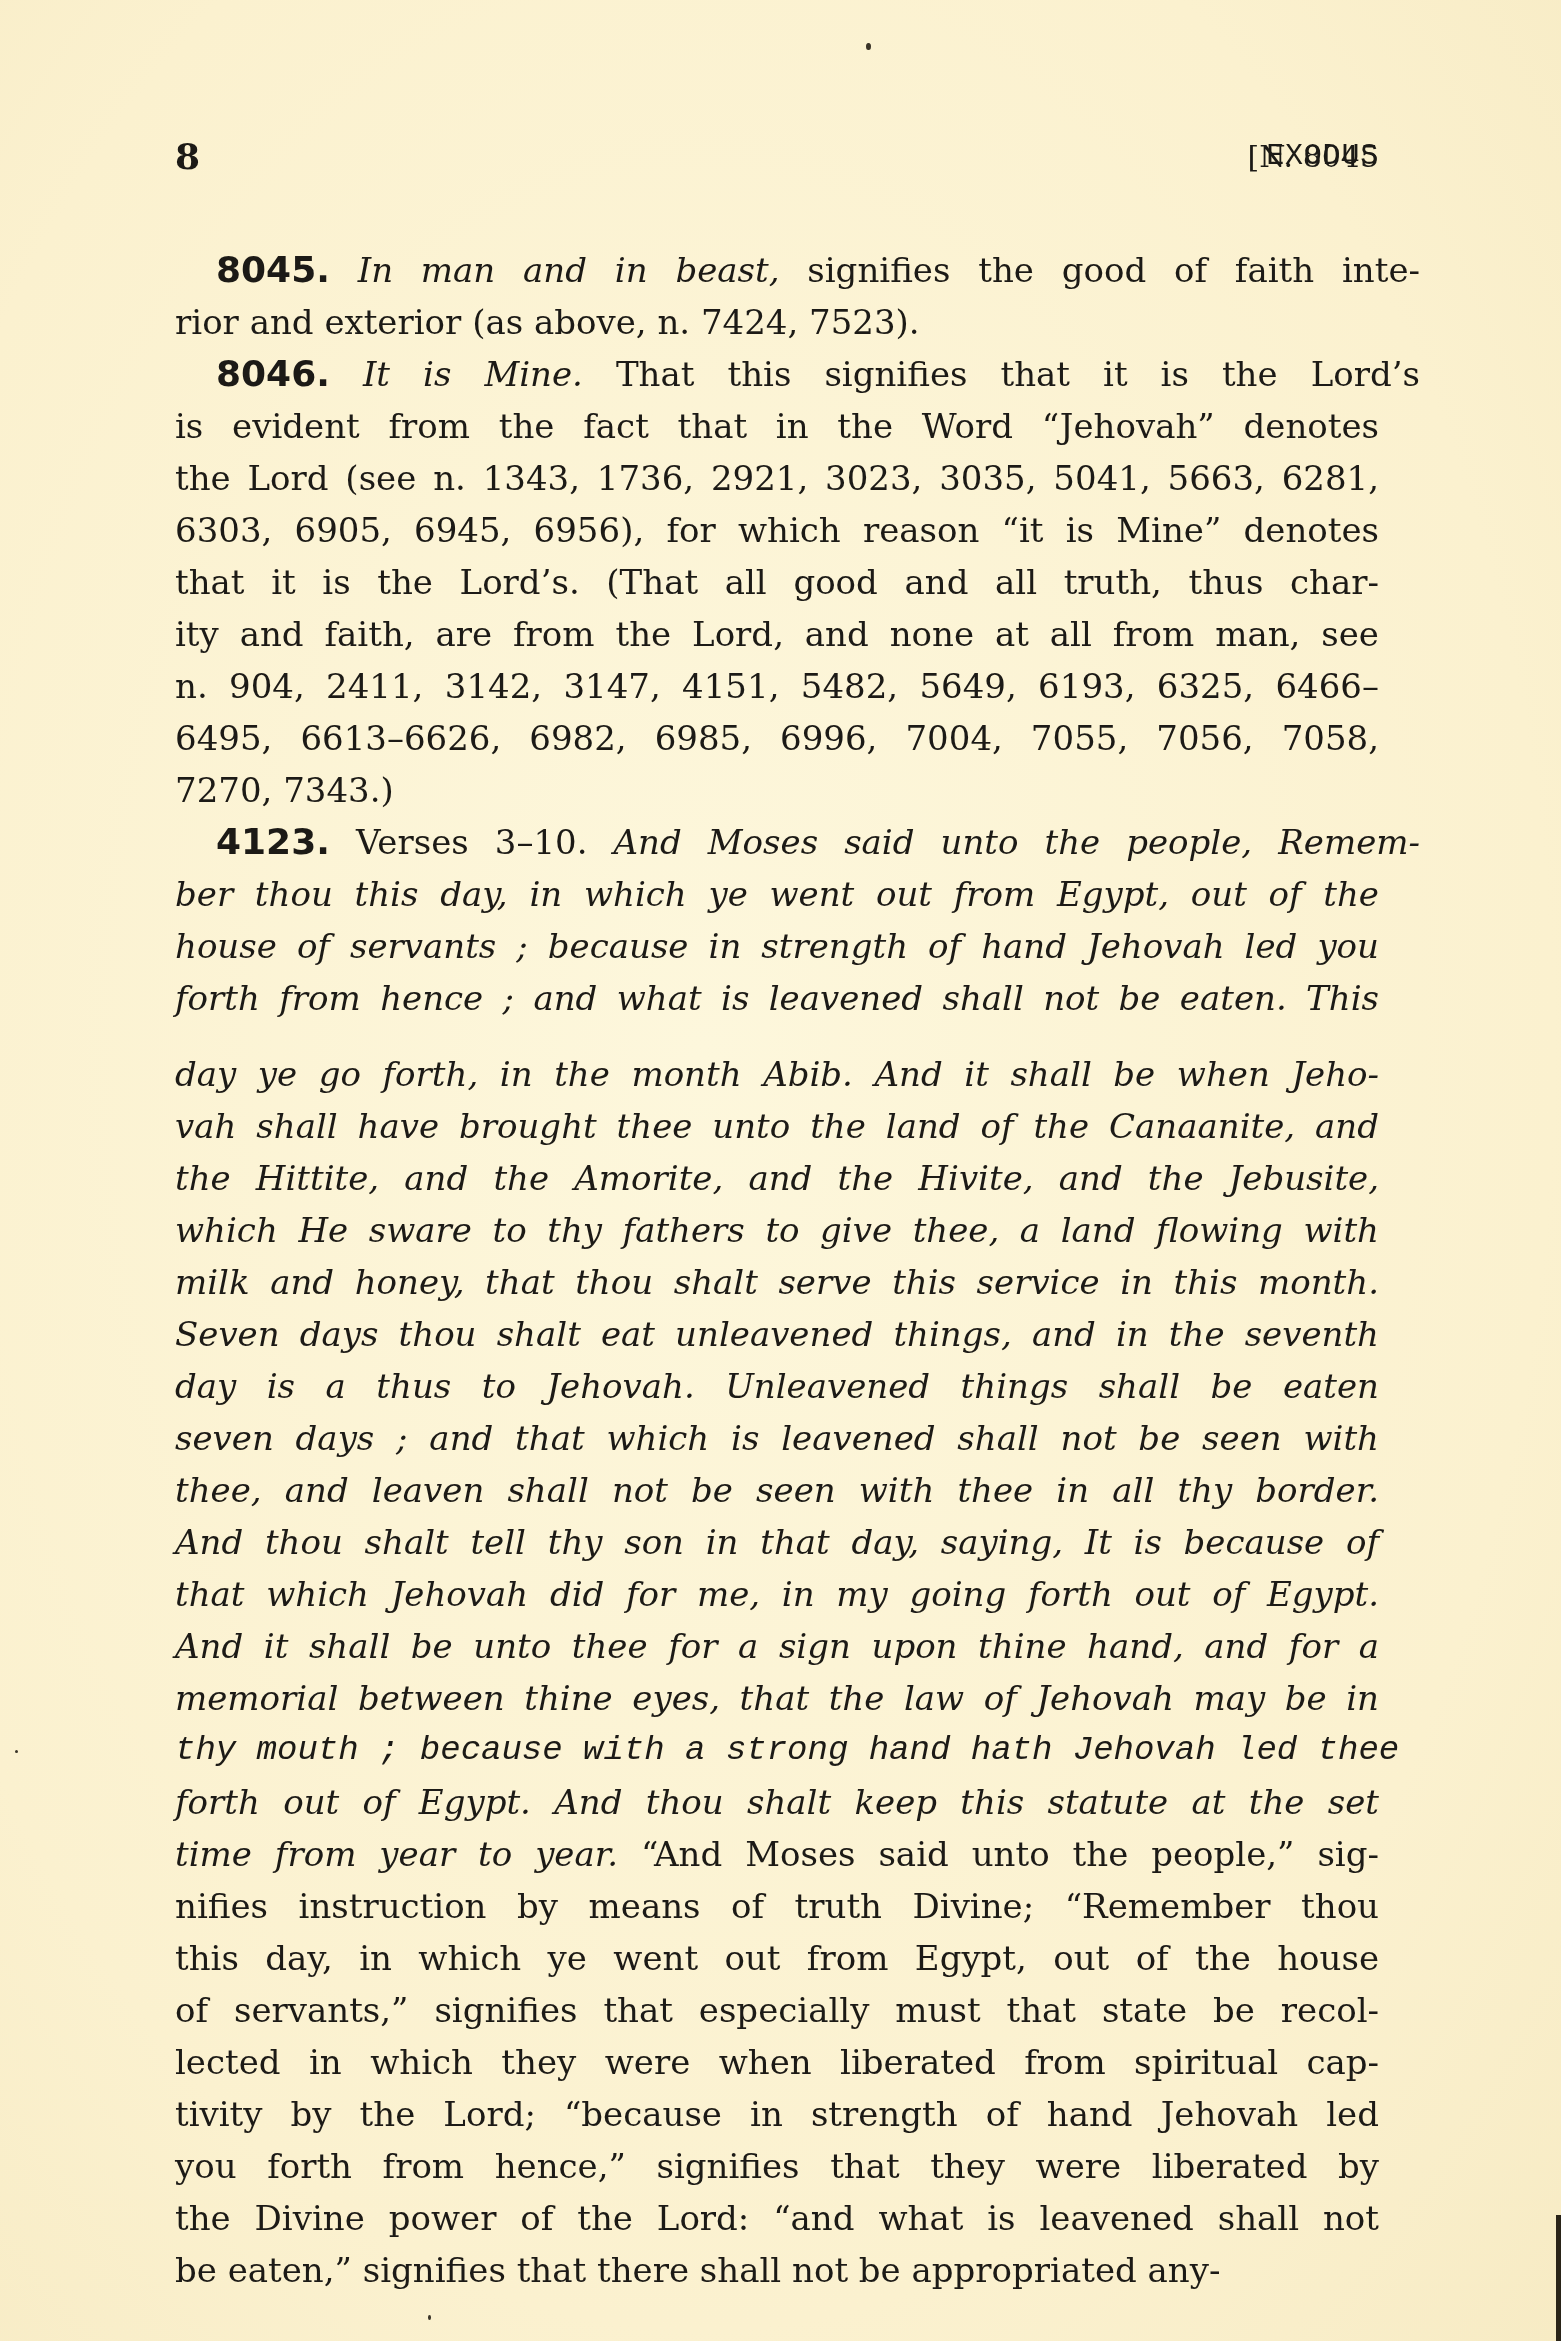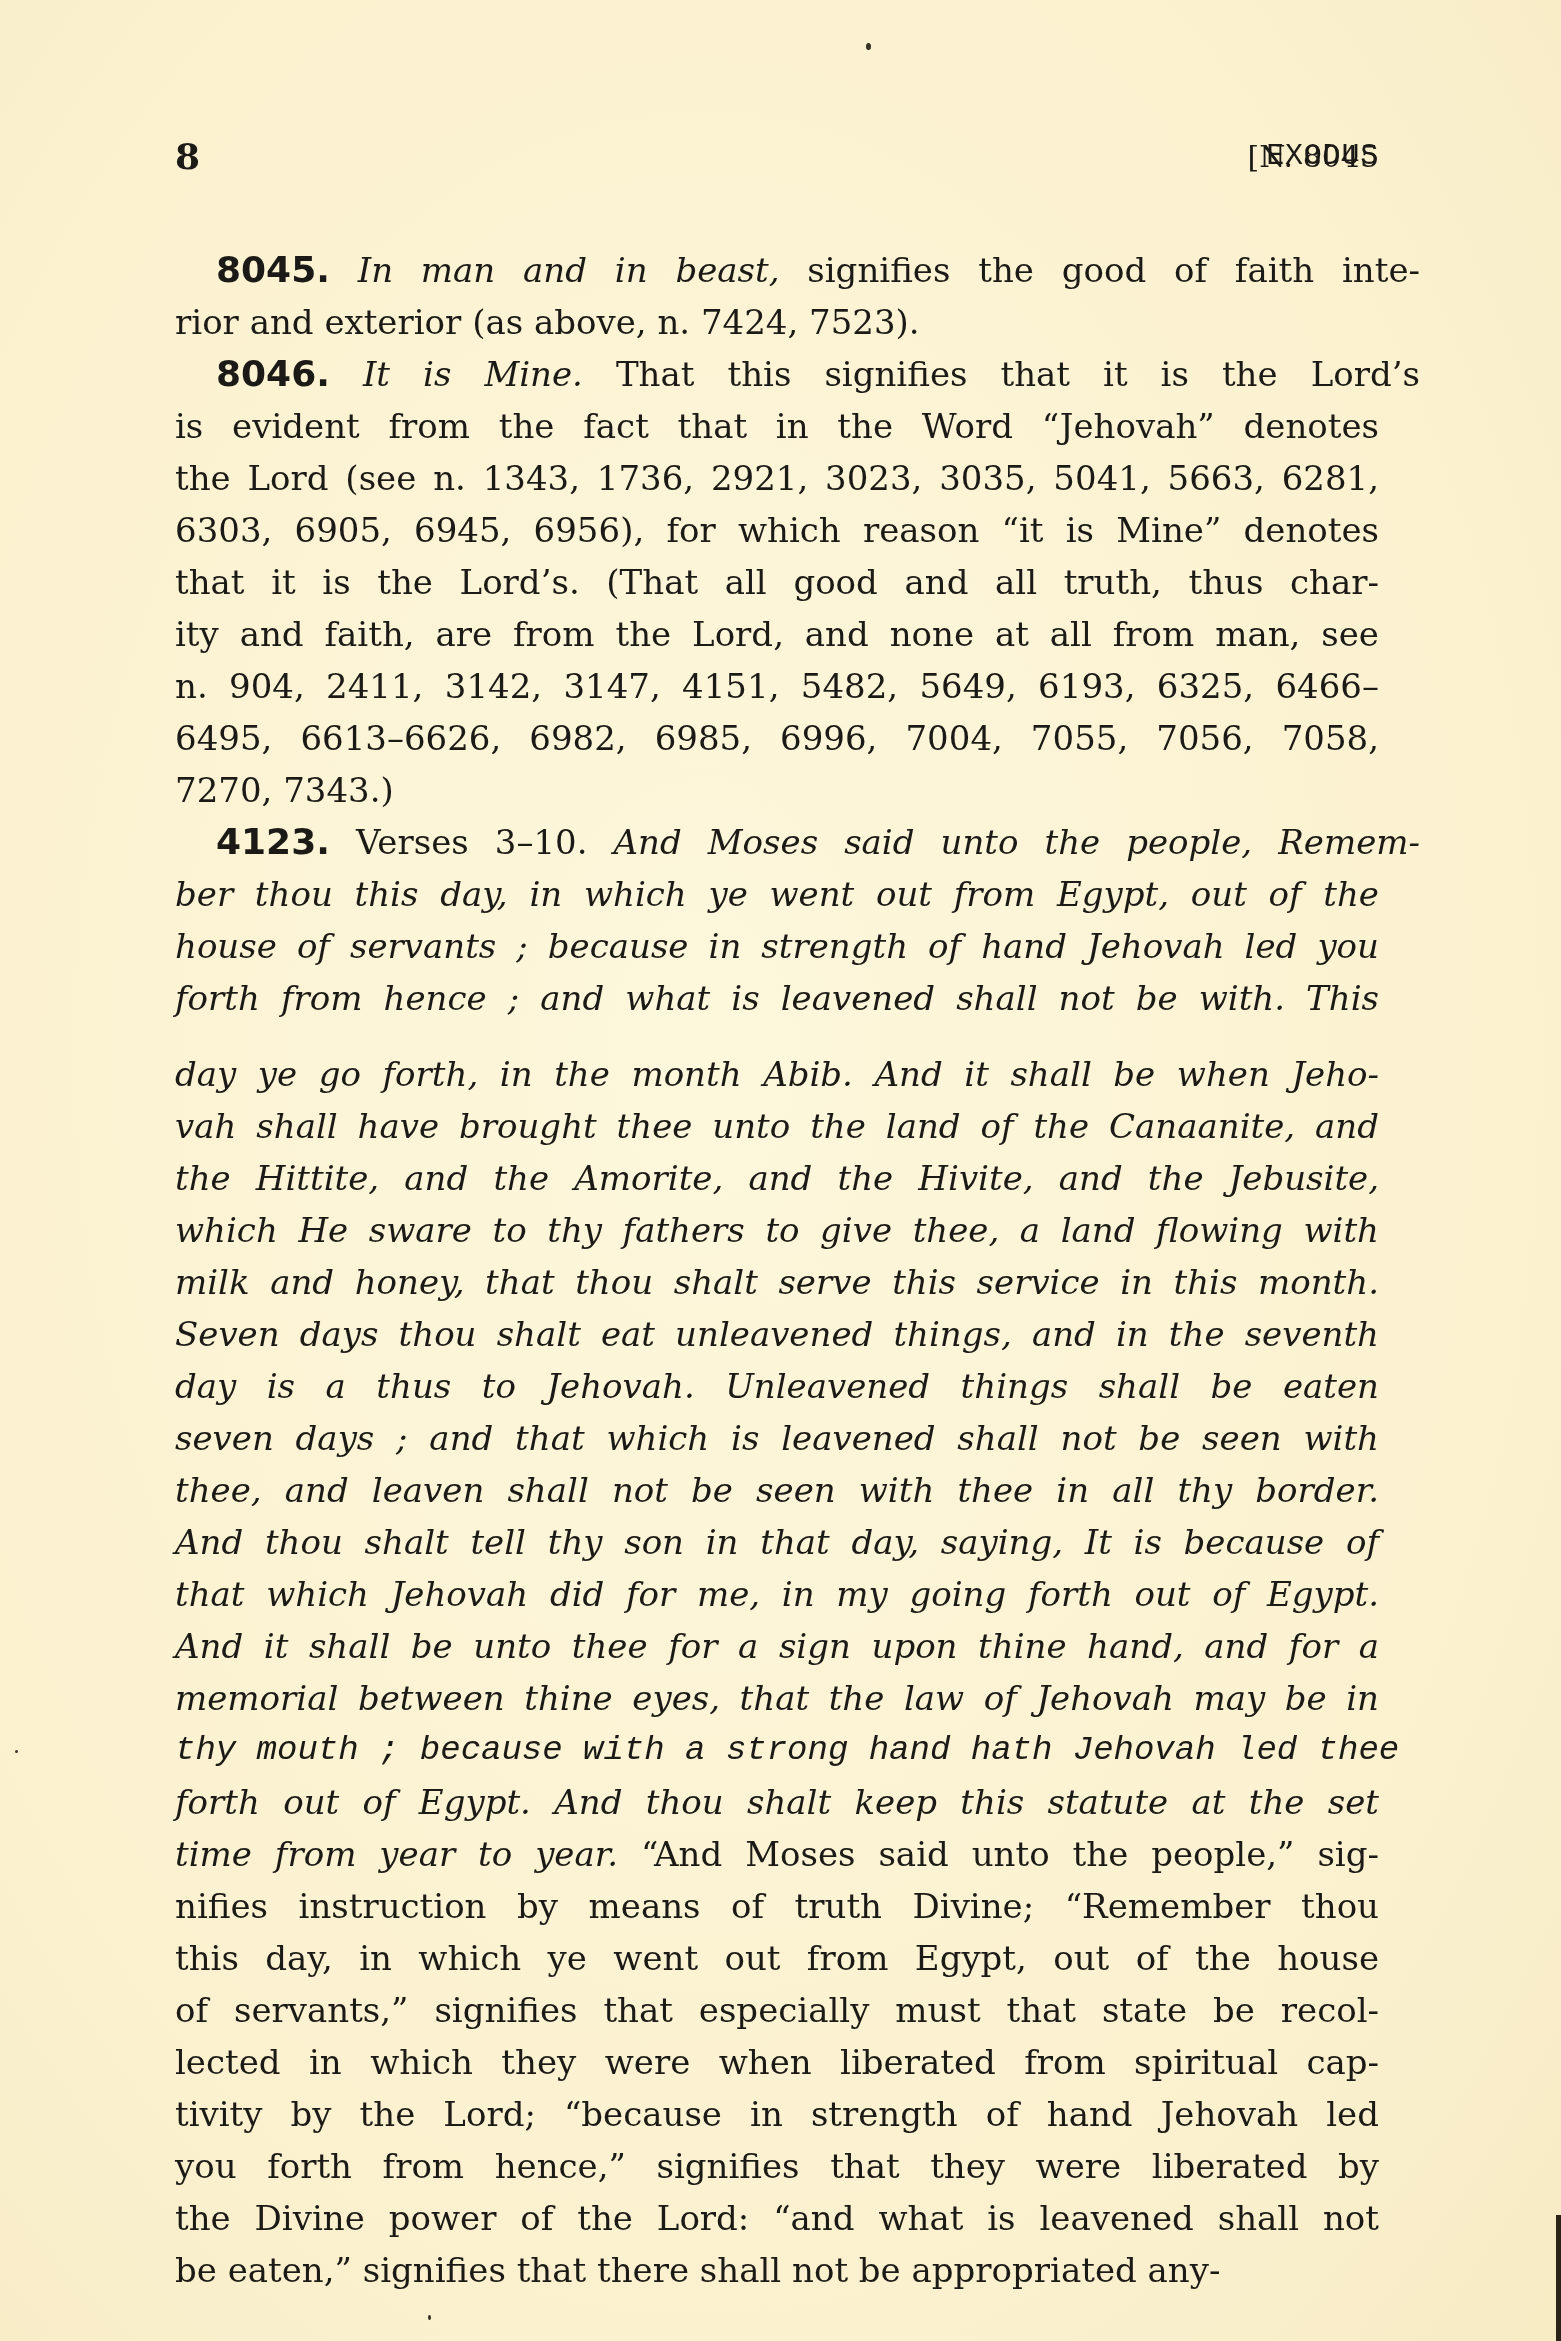--- a/index.html
+++ b/index.html
@@ -62,21 +62,21 @@
         <span class="line" style="display: block; width: 1204px;"><span>that it is the Lord’s.  (That all good and all truth, thus char-</span></span>
         <span class="line" style="display: block; width: 1204px;"><span>ity and faith, are from the Lord, and none at all from man, see</span></span>
         <span class="line" style="display: block; width: 1204px;"><span>n. 904, 2411, 3142, 3147, 4151, 5482, 5649, 6193, 6325, 6466–</span></span>
         <span class="line" style="display: block; width: 1204px;"><span>6495, 6613–6626, 6982, 6985, 6996, 7004, 7055, 7056, 7058,</span></span>
         <span class="line last" style="display: block; width: auto;"><span>7270, 7343.)</span></span>
       </div>
       <div>
         <span class="line indent" style="display: block; width: 1204px;"><span class="num">4123.</span><span> Verses 3–10.  </span><i>And Moses said unto the people, Remem-</i></span>
         <span class="line" style="display: block; width: 1204px;"><i>ber thou this day, in which ye went out from Egypt, out of the</i></span>
         <span class="line" style="display: block; width: 1204px;"><i>house of servants ; because in strength of hand Jehovah led you</i></span>
-        <span class="line" style="display: block; width: 1204px;"><i>forth from hence ; and what is leavened shall not be with.  This</i></span>
+        <span class="line" style="display: block; width: 1204px;"><i>forth from hence ; and what is leavened shall not be eaten.  This</i></span>
         <span class="line" style="display: block; width: 1204px; margin-top: 24px;"><i>day ye go forth, in the month Abib.  And it shall be when Jeho-</i></span>
         <span class="line" style="display: block; width: 1204px;"><i>vah shall have brought thee unto the land of the Canaanite, and</i></span>
         <span class="line" style="display: block; width: 1204px;"><i>the Hittite, and the Amorite, and the Hivite, and the Jebusite,</i></span>
         <span class="line" style="display: block; width: 1204px;"><i>which He sware to thy fathers to give thee, a land flowing with</i></span>
         <span class="line" style="display: block; width: 1204px;"><i>milk and honey, that thou shalt serve this service in this month.</i></span>
         <span class="line" style="display: block; width: 1204px;"><i>Seven days thou shalt eat unleavened things, and in the seventh</i></span>
         <span class="line" style="display: block; width: 1204px;"><i>day is a thus to Jehovah.  Unleavened things shall be eaten</i></span>
         <span class="line" style="display: block; width: 1204px;"><i>seven days ; and that which is leavened shall not be seen with</i></span>
         <span class="line" style="display: block; width: 1204px;"><i>thee, and leaven shall not be seen with thee in all thy border.</i></span>
         <span class="line" style="display: block; width: 1204px;"><i>And thou shalt tell thy son in that day, saying, It is because of</i></span>

